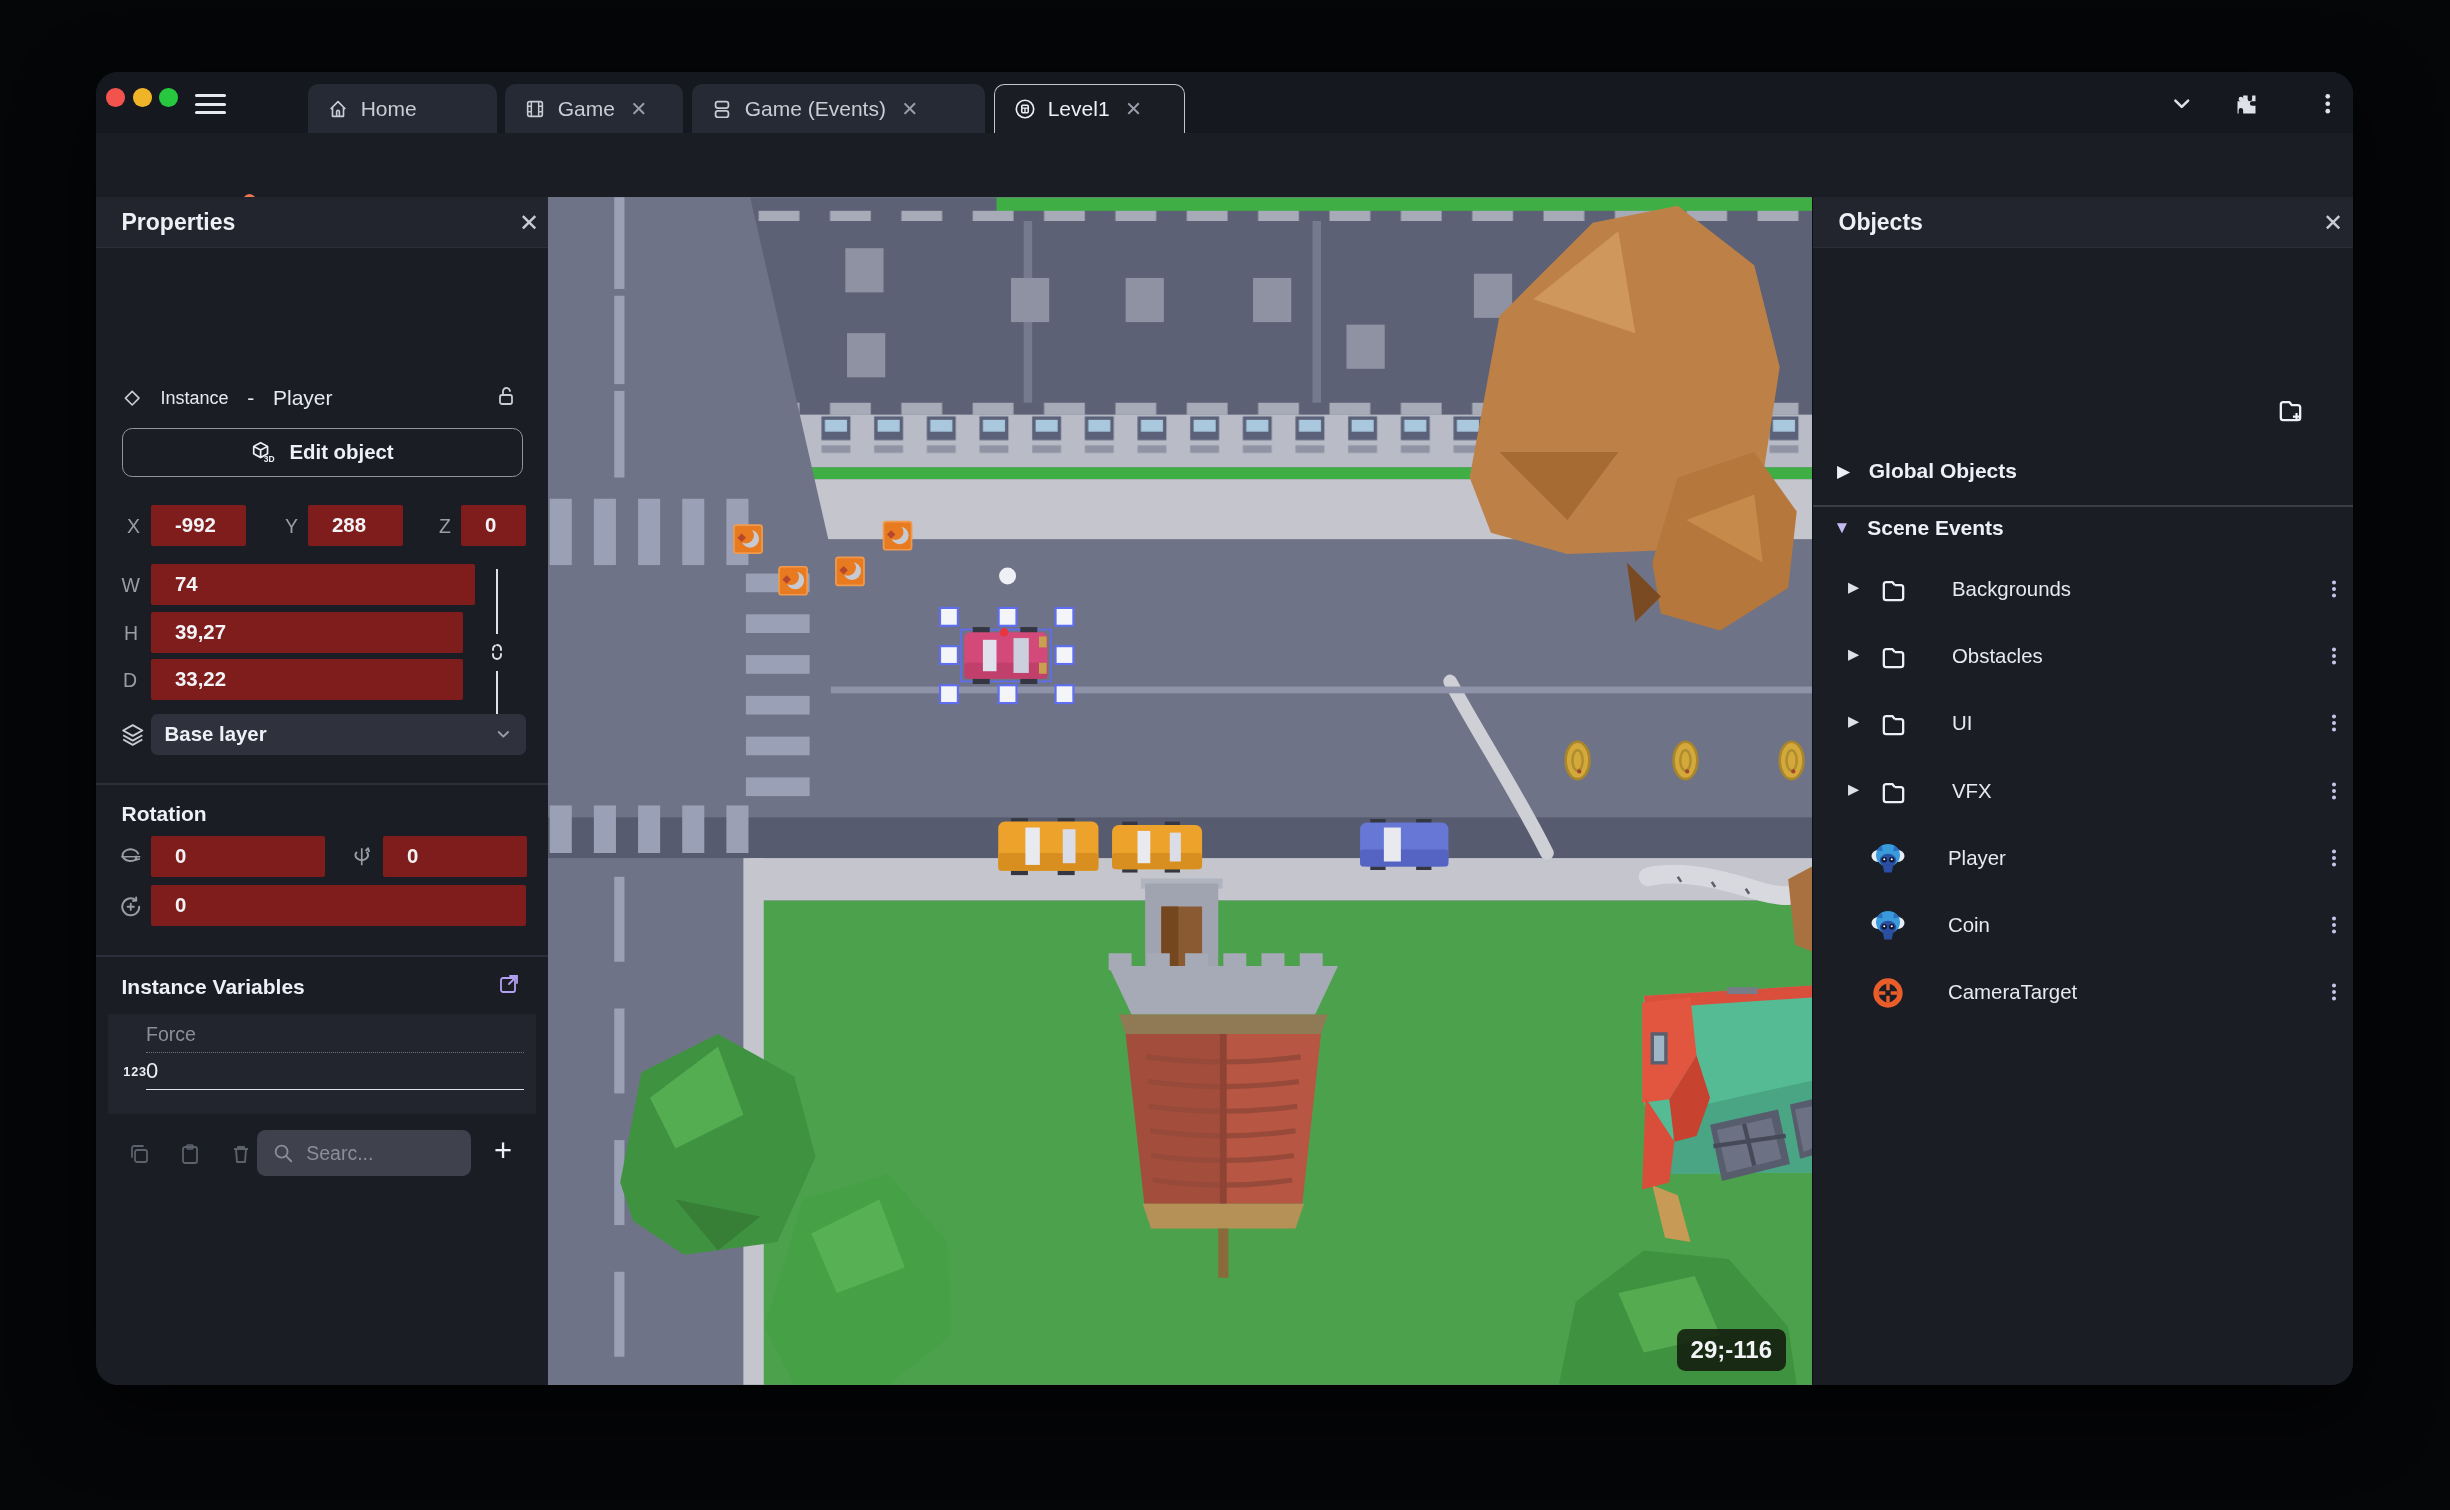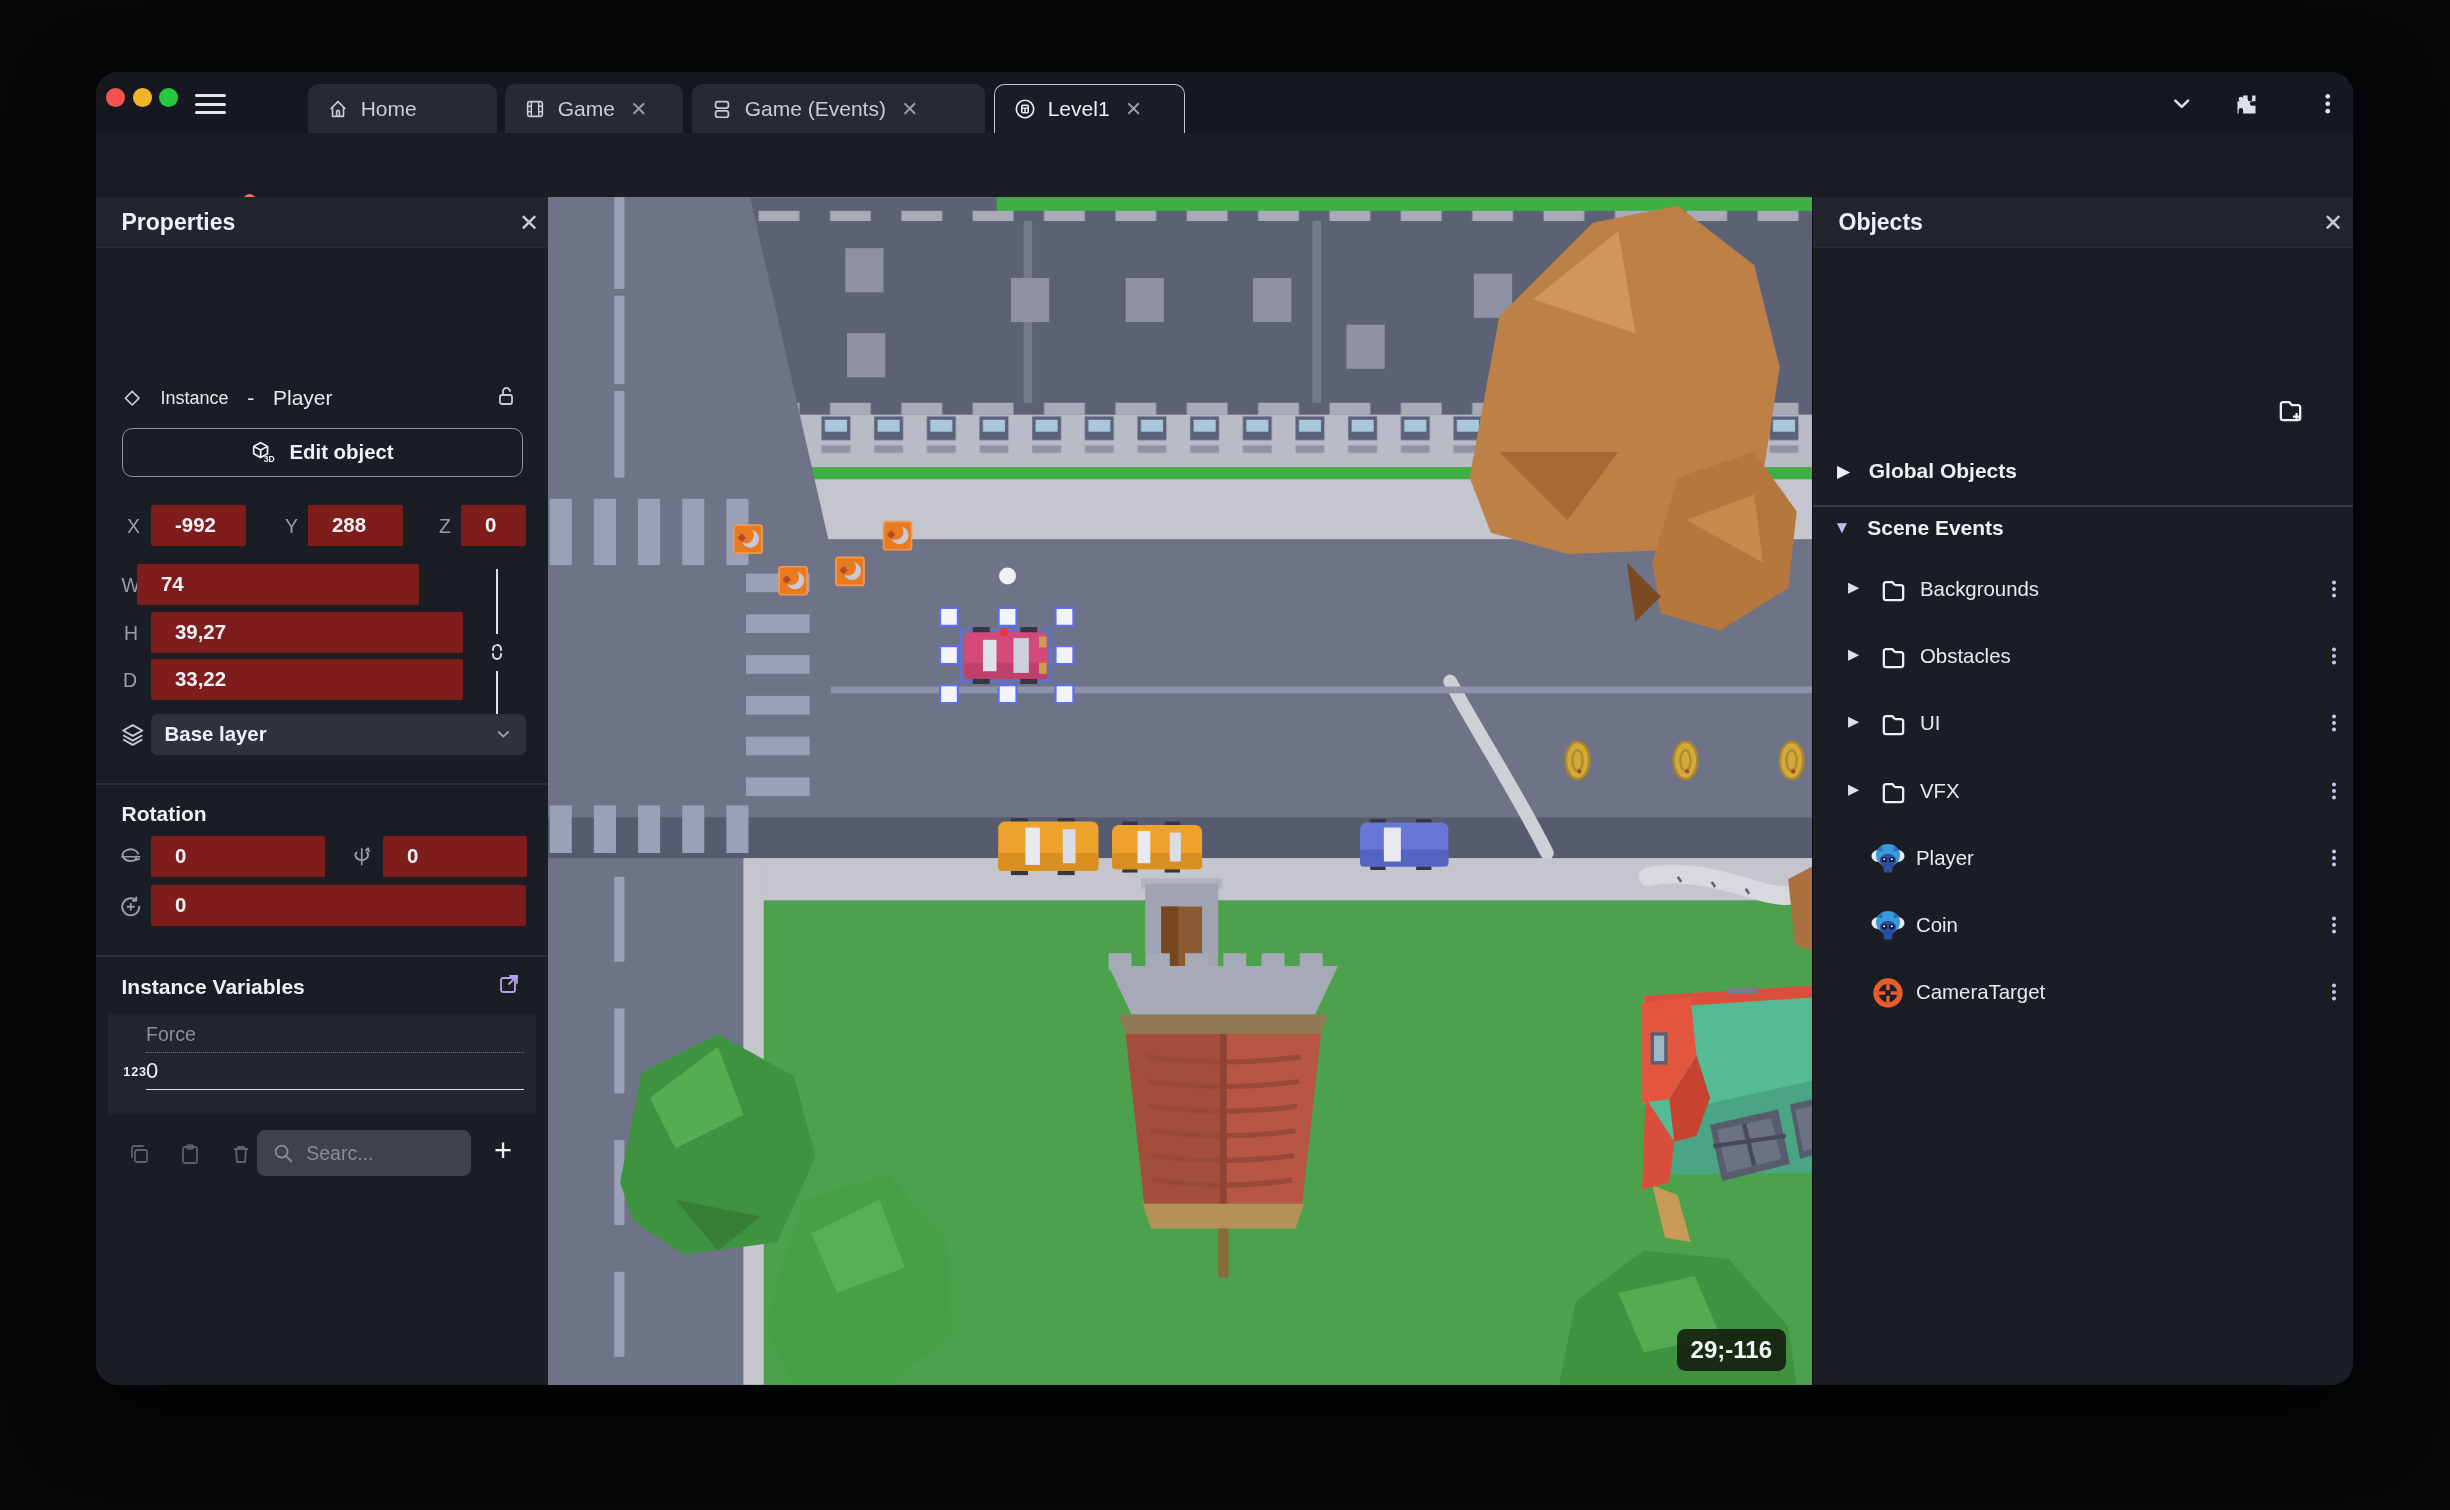--- a/index.html
+++ b/index.html
@@ -59,21 +59,21 @@
   #var-search{left:161px;top:933px;width:214px;height:46px;background:#3f424c;border-radius:8.5px;
     display:flex;align-items:center;gap:10.2px;padding:0 15px;box-sizing:border-box;}
   #var-search input,#obj-search input{background:transparent;border:none;outline:none;
     color:#c9ccd4;font-size:19.5px;width:100%;font-family:"Liberation Sans",sans-serif;}
   #var-search input::placeholder,#obj-search input::placeholder{color:#8b8e99;}
   
   #obj-search{left:23px;top:189px;width:421px;height:48px;background:#43464f;border-radius:8.5px;
     display:flex;align-items:center;gap:12px;padding:0 13.6px;box-sizing:border-box;}
   .treegroup{font-size:21px;font-weight:bold;color:#eef0f5;}
   .tree-item{left:0;width:100%;height:67px;}
-  .tree-label{font-size:20.4px;color:#e8e9ee;}
+  .tree-label{font-size:20.4px;color:#e8e9ee;margin-left:32px;}
   
   #canvas{left:452px;top:125px;width:1264px;height:1188px;overflow:hidden;background:#6f7387;}
   #coord-badge{left:1129px;top:1132px;padding:6.8px 13.6px;background:rgba(18,24,12,.85);
     border-radius:8.5px;color:#f2f3f6;font-size:24px;font-weight:bold;}
   svg.ic{display:block;}
 </style>
 </head>
 <body>
 
 <svg width="0" height="0" style="position:absolute">
@@ -386,21 +386,21 @@
     </div>
 
     <span class="abs dimlab" style="left:31px;top:318px">X</span>
     <input class="abs field" style="left: 55px; top: 308px; width: 95px;" value="-992">
     <span class="abs dimlab" style="left:189px;top:318px">Y</span>
     <input class="abs field" style="left: 212px; top: 308px; width: 95px;" value="288">
     <span class="abs dimlab" style="left:343px;top:318px">Z</span>
     <input class="abs field" style="left: 365px; top: 308px; width: 65px;" value="0">
 
     <span class="abs dimlab" style="left:25.5px;top:377px">W</span>
-    <input class="abs field" style="left: 41px; top: 367px; width: 282px;" value="74">
+    <input class="abs field" style="left: 55px; top: 367px; width: 324px;" value="74">
     <span class="abs dimlab" style="left:28px;top:425px">H</span>
     <input class="abs field" style="left: 55px; top: 415px; width: 312px;" value="39,27">
     <span class="abs dimlab" style="left:27px;top:472px">D</span>
     <input class="abs field" style="left: 55px; top: 462px; width: 312px;" value="33,22">
     <div class="abs" style="left:400px;top:372px;width:1.7px;height:65px;background:#dfe1e8"></div>
     <svg class="abs ic" style="left:389px;top:443px;width:24px;height:24px;color:#dfe1e8" viewBox="0 0 24 24">
         <use href="#s-link"></use>
       </svg>
     <div class="abs" style="left:400px;top:474px;width:1.7px;height:65px;background:#dfe1e8"></div>
 

